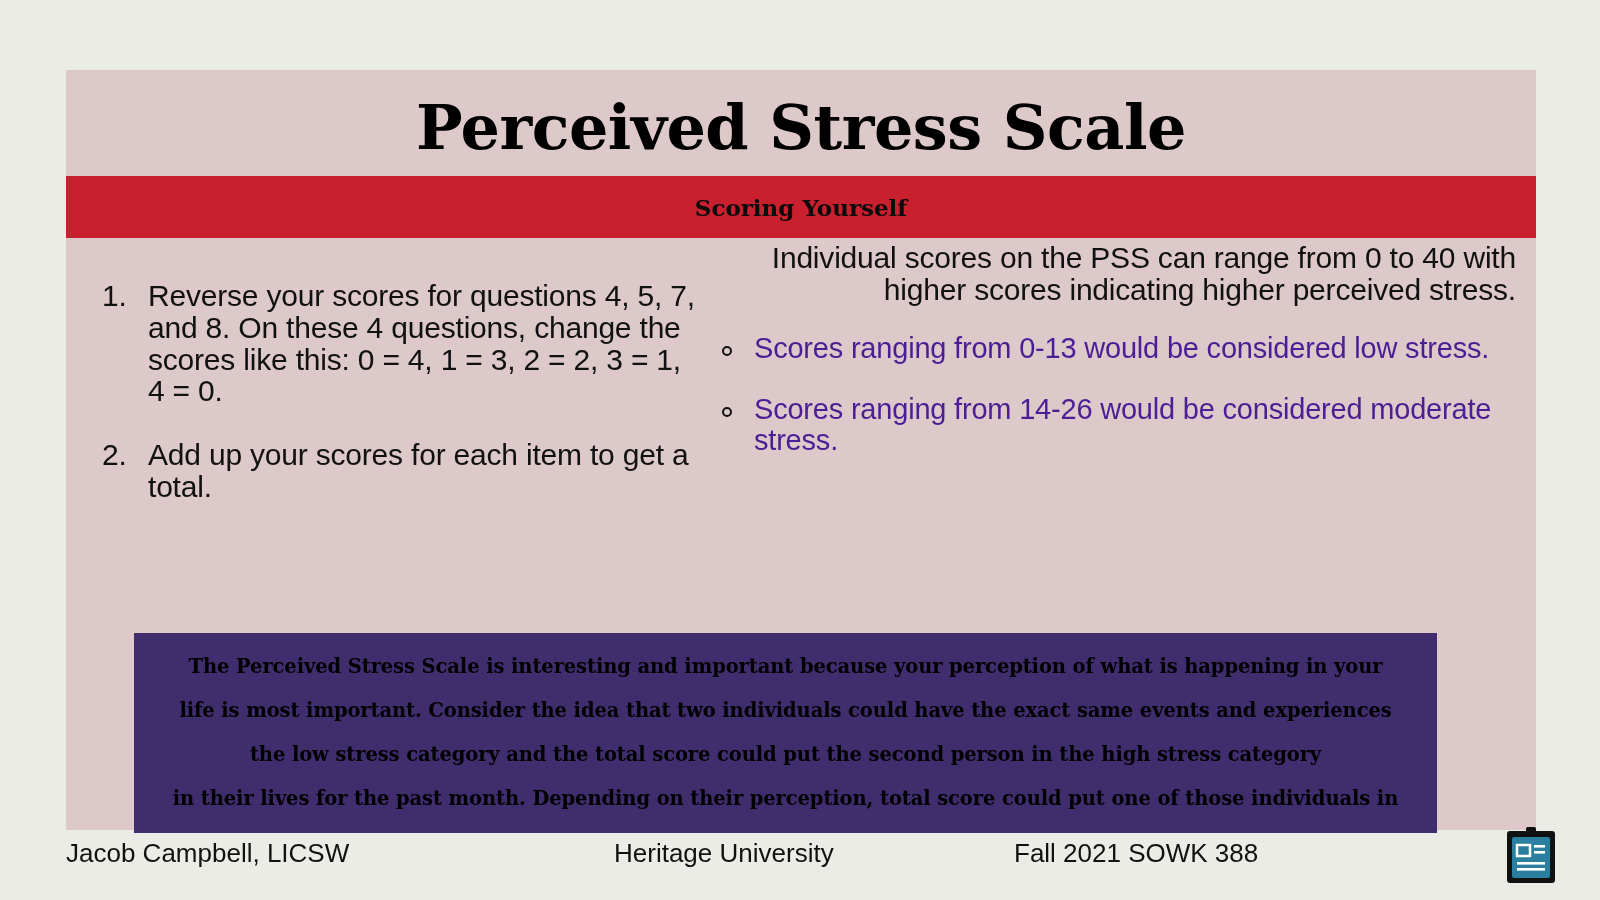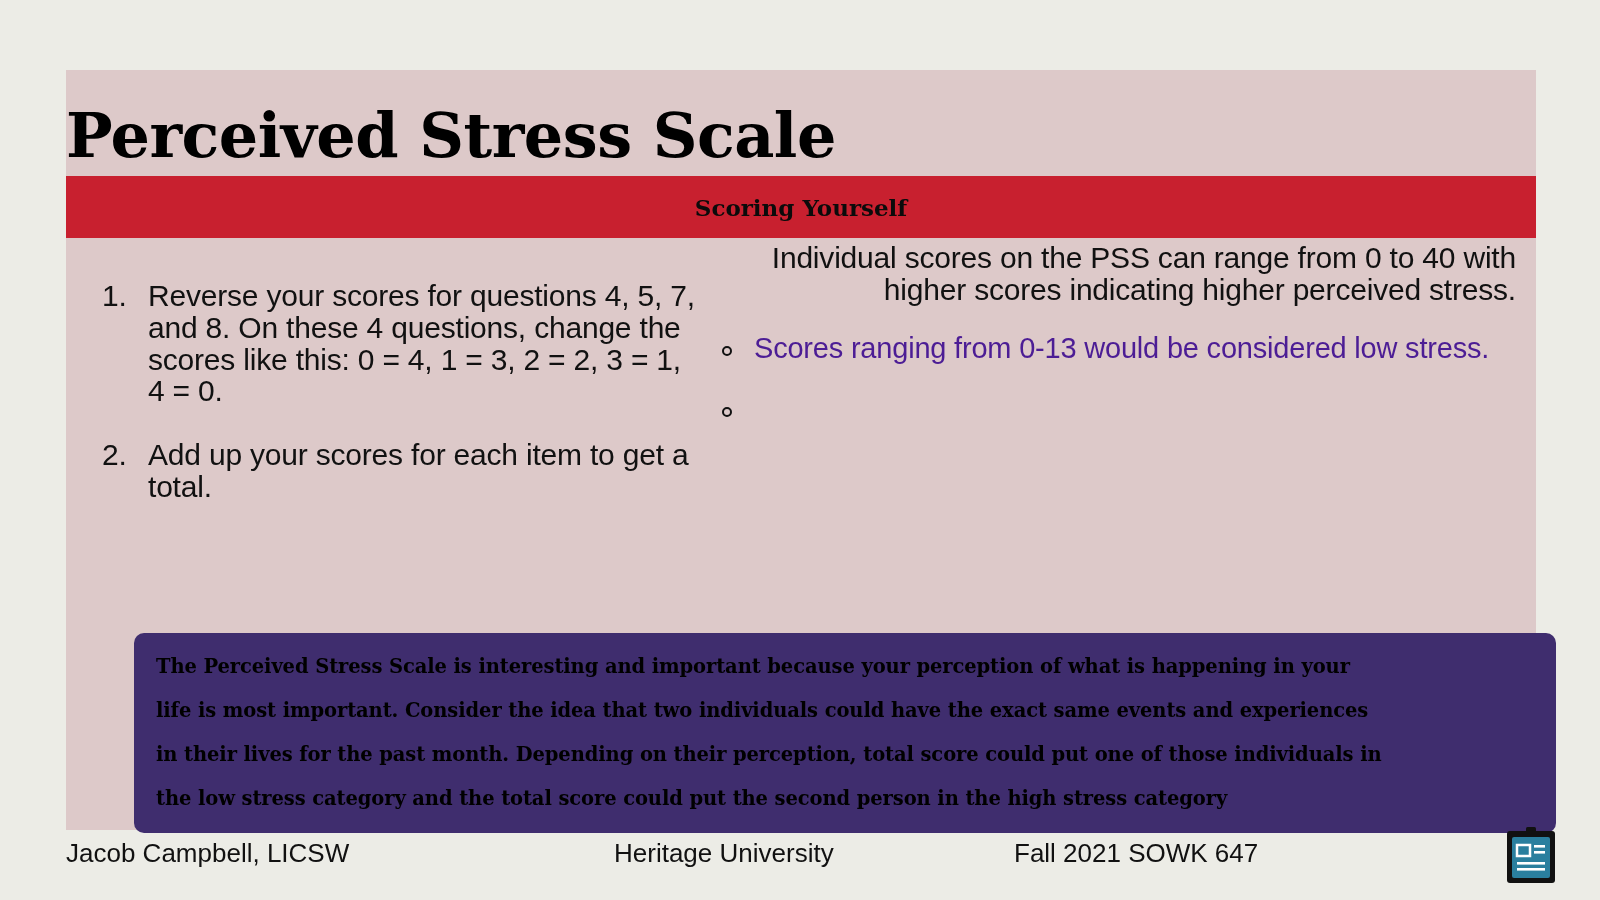--- a/index.html
+++ b/index.html
@@ -20,26 +20,26 @@
   .panel {
     position: absolute;
     left: 66px;
     top: 70px;
     width: 1470px;
     height: 760px;
     background: #ddc9c9;
   }
   .title-area {
     position: absolute;
-    left: 0; top: 16px;
+    left: 0; top: 8px;
     width: 100%;
     height: 100px;
     display: flex;
     align-items: center;
-    justify-content: flex-start;
+    justify-content: center;
   }
   .title-area .title {
     font-family: "DejaVu Serif", serif;
     font-weight: bold;
     font-size: 62px;
     letter-spacing: -0.5px;
     color: #000;
     line-height: 1;
   }
   .subtitle-bar {
@@ -135,29 +135,28 @@
     height: 10px;
     border: 2px solid #111;
     border-radius: 50%;
   }
 
   
   .callout {
     position: absolute;
     left: 134px;
     top: 633px;
-    width: 1422px;
+    width: 1303px;
     height: 200px;
     background: #3f2d6e;
     display: flex;
     flex-direction: column;
-    align-items: flex-start;
+    align-items: center;
     justify-content: center;
     padding: 10px 22px;
-    border-radius: 10px;
   }
   .callout p {
     font-family: "DejaVu Serif", serif;
     font-weight: bold;
     font-size: 19.5px;
     line-height: 2.25;
     color: #000;
     text-align: center;
     letter-spacing: -0.1px;
   }
@@ -221,38 +220,39 @@
 
       <div class="col-right">
         <div class="lead">Individual scores on the PSS can range from 0 to 40 with higher scores indicating higher perceived stress.</div>
         <ul class="subs">
           <li>
             <span class="hollow"></span>
             <span>Scores ranging from 0-13 would be considered low stress.</span>
           </li>
           <li>
             <span class="hollow"></span>
+            <span>Scores ranging from 14-26 would be considered moderate stress.</span>
           </li>
         </ul>
       </div>
 
     </div>
   </div>
 
   <div class="callout">
     <p>The Perceived Stress Scale is interesting and important because your perception of what is happening in your</p>
     <p>life is most important. Consider the idea that two individuals could have the exact same events and experiences</p>
+    <p>the low stress category and the total score could put the second person in the high stress category</p>
     <p>in their lives for the past month. Depending on their perception, total score could put one of those individuals in</p>
-    <p>the low stress category and the total score could put the second person in the high stress category</p>
   </div>
 
   <div class="footer">
     <div class="f f1">Jacob Campbell, LICSW</div>
     <div class="f f2">Heritage University</div>
-    <div class="f f3">Fall 2021 SOWK 647</div>
+    <div class="f f3">Fall 2021 SOWK 388</div>
   </div>
 
   <div class="logo">
     <svg width="54" height="60" viewBox="0 0 54 60" xmlns="http://www.w3.org/2000/svg">
       <rect x="22" y="1" width="10" height="6" rx="1.5" fill="#111"></rect>
       <rect x="3" y="5" width="48" height="52" rx="3" fill="#111"></rect>
       <rect x="8" y="11" width="38" height="41" rx="2" fill="#2a7f9e"></rect>
       <rect x="13" y="19" width="13" height="11" fill="none" stroke="#ffffff" stroke-width="2.5"></rect>
       <rect x="30" y="19" width="11" height="2.6" fill="#ffffff"></rect>
       <rect x="30" y="25" width="11" height="2.6" fill="#ffffff"></rect>

